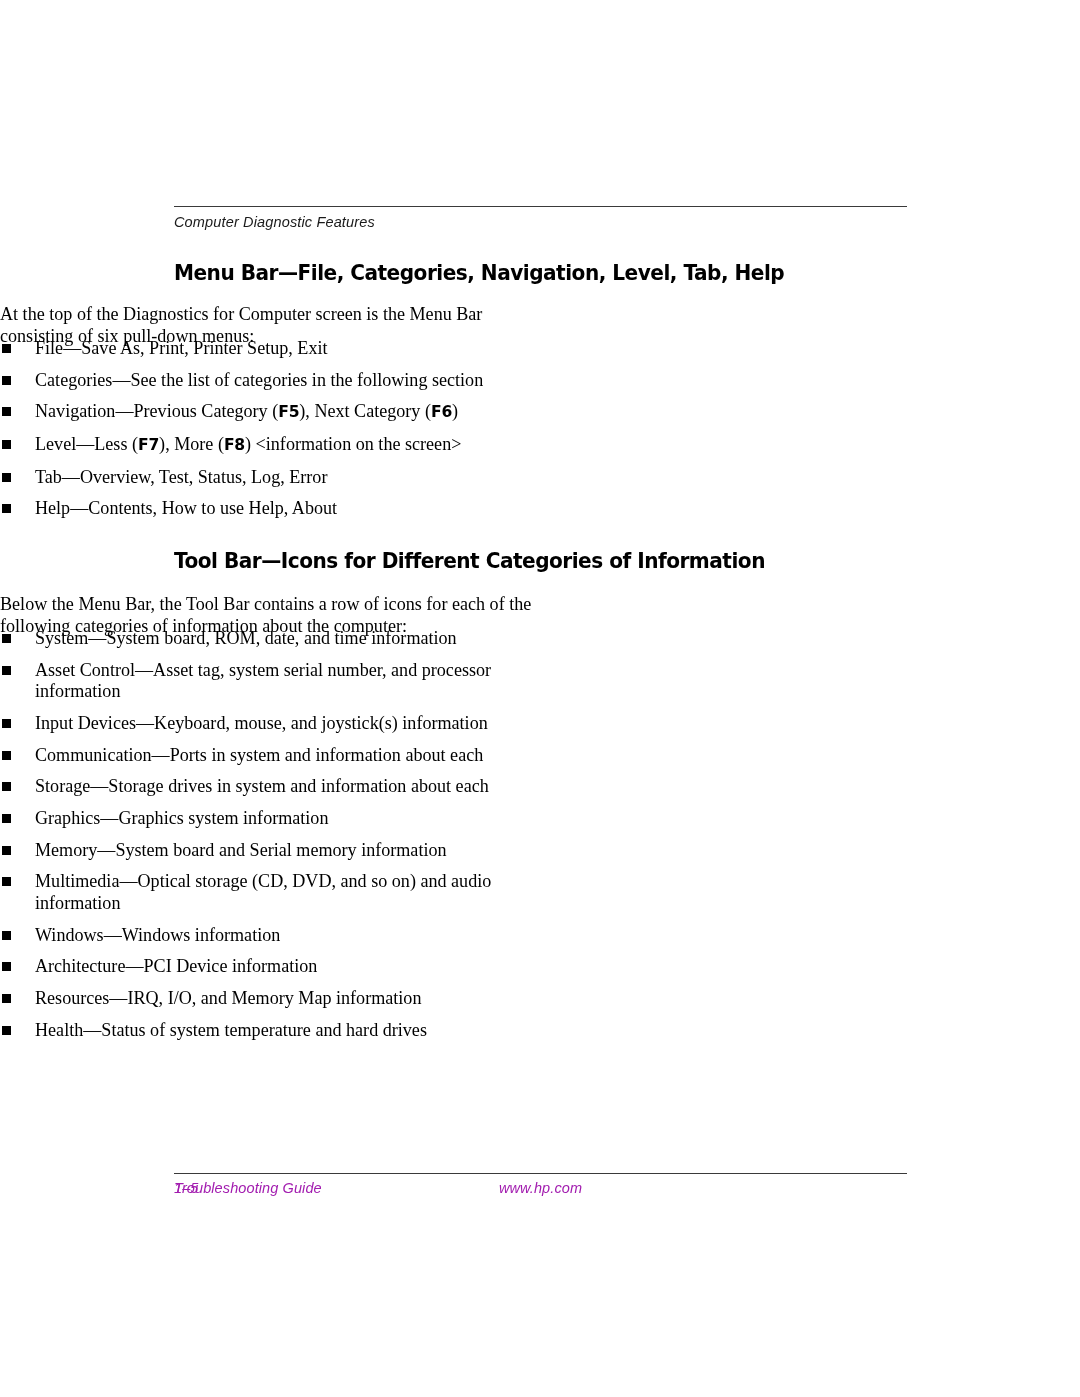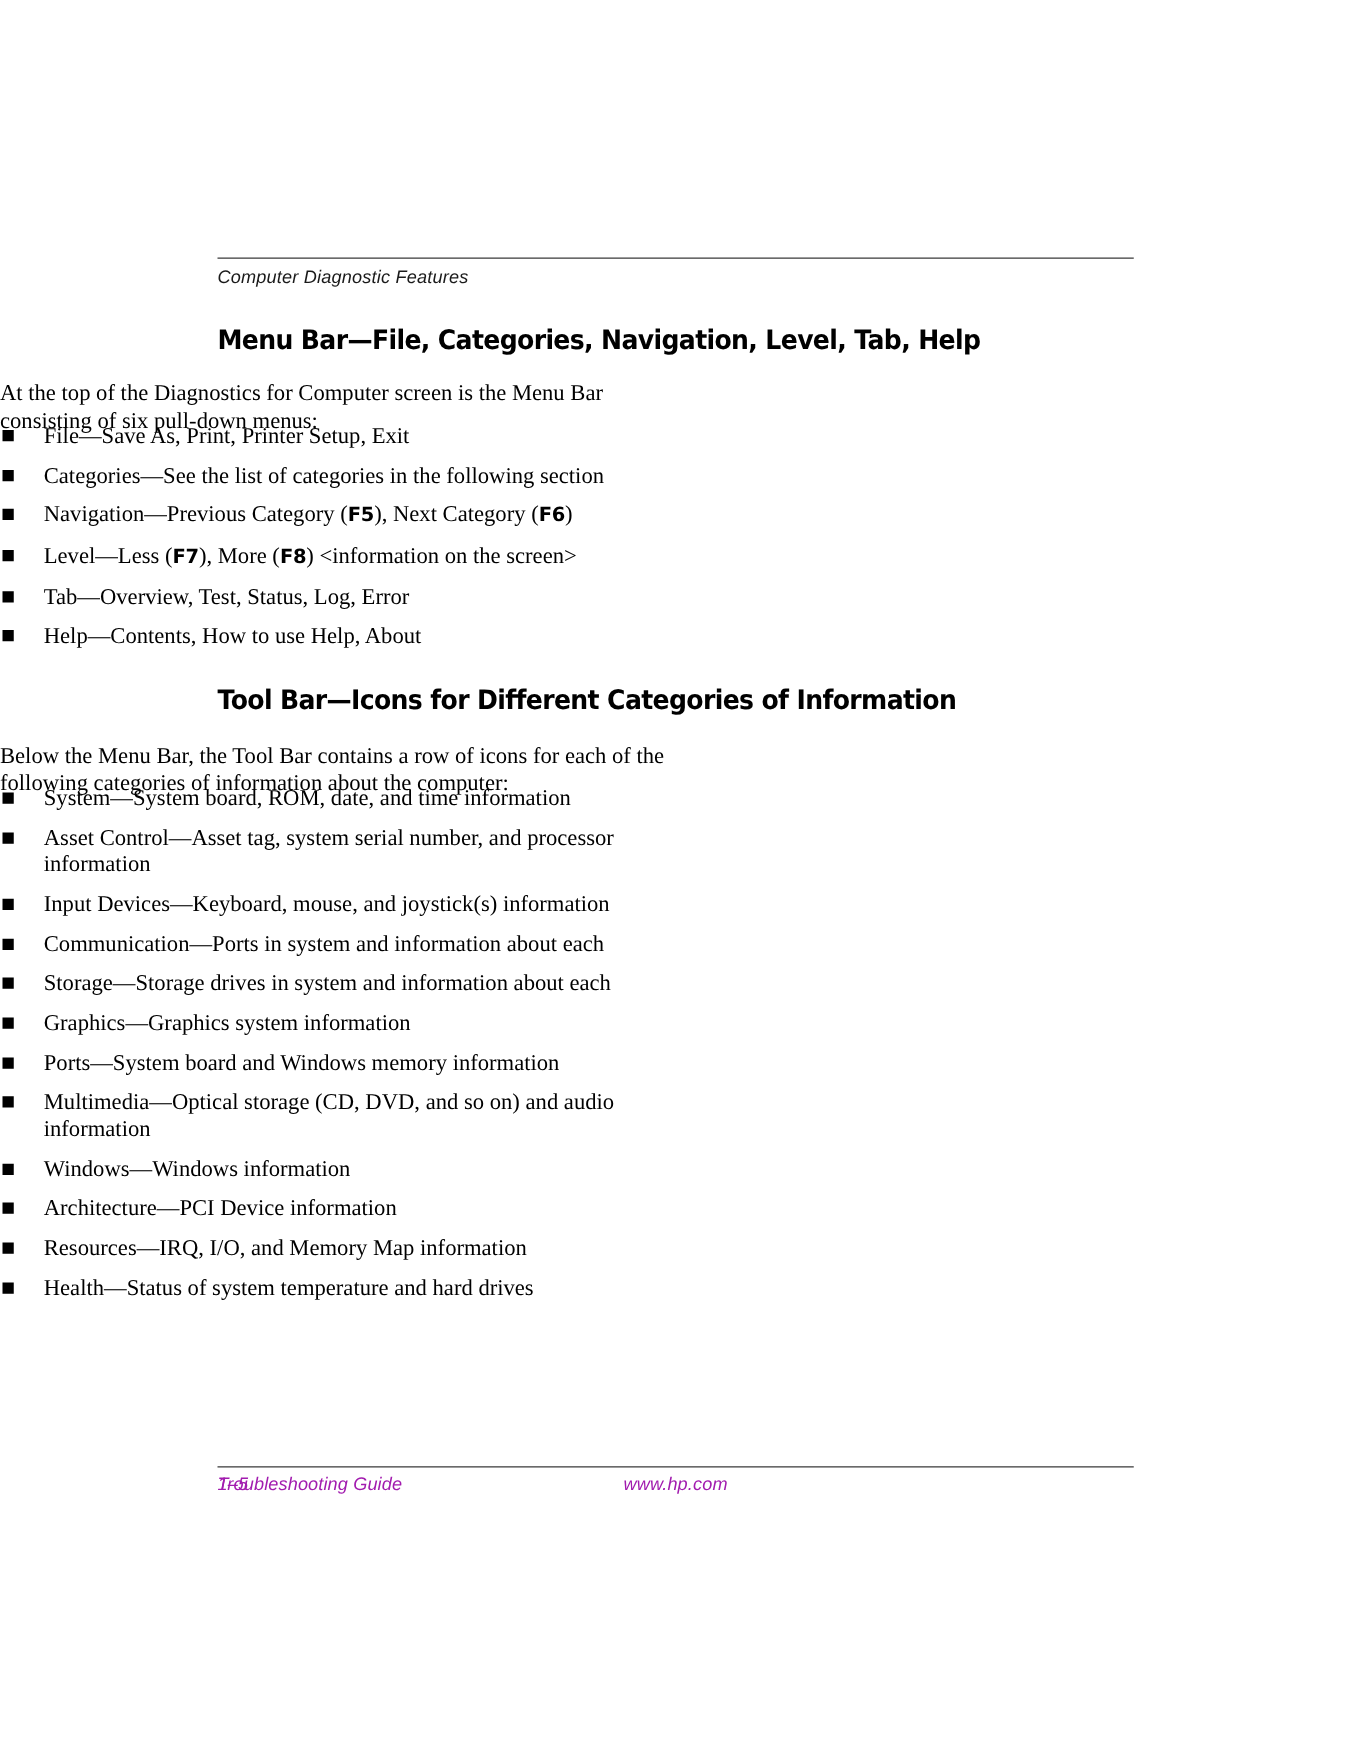--- a/index.html
+++ b/index.html
@@ -194,21 +194,21 @@
       <li class="bullet-item">
         <span class="sq"></span>
         <span class="txt">Storage—Storage drives in system and information about each</span>
       </li>
       <li class="bullet-item">
         <span class="sq"></span>
         <span class="txt">Graphics—Graphics system information</span>
       </li>
       <li class="bullet-item">
         <span class="sq"></span>
-        <span class="txt">Ports—System board and Windows memory information</span>
+        <span class="txt">Memory—System board and Serial memory information</span>
       </li>
       <li class="bullet-item">
         <span class="sq"></span>
         <span class="txt">Multimedia—Optical storage (CD, DVD, and so on) and audio information</span>
       </li>
       <li class="bullet-item">
         <span class="sq"></span>
         <span class="txt">Windows—Windows information</span>
       </li>
       <li class="bullet-item">

